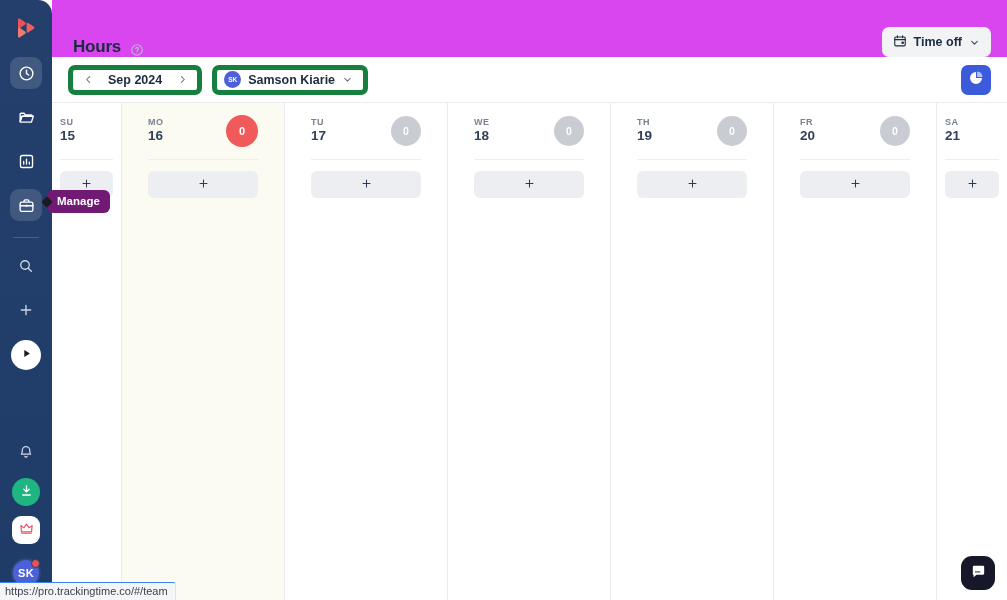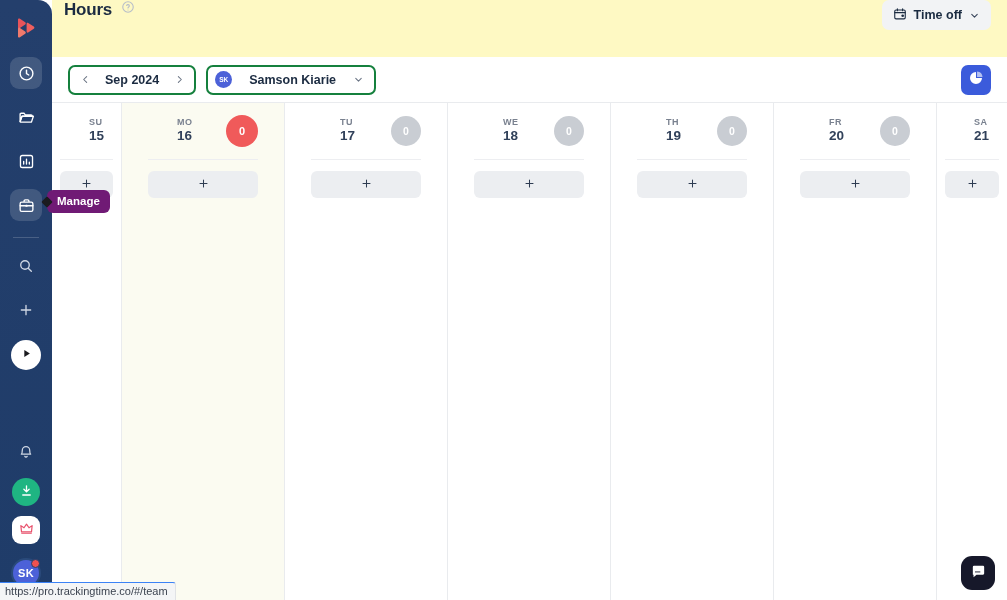--- a/index.html
+++ b/index.html
@@ -60,51 +60,51 @@
     position: absolute; top: -1px; right: -1px;
     width: 9px; height: 9px; border-radius: 50%;
     background: #f0514f; border: 1.5px solid #22406e;
   }
 
   
   .main { flex: 1 1 auto; display:flex; flex-direction: column; background:#fff; min-width:0; }
 
   .topbar {
     height: 57px; flex: 0 0 57px;
-    display:flex; align-items:flex-start;
-    padding: 0 16px 0 12px;
-    background:#fef9c3;
+    display:flex; align-items:flex-end;
+    padding: 0 16px 0 21px;
+    background:#d946ef;
   }
   .page-title { font-size: 17px; font-weight: 700; color: #1b2b41; letter-spacing: -0.2px; }
   .help-icon { margin-left: 9px; color:#b7bec9; display:flex; align-items:center; }
   .topbar-spacer { flex:1 1 auto; }
   .timeoff-btn {
     height: 30px; display:flex; align-items:center; gap:7px;
     padding: 0 11px; border-radius: 7px;
     background: #f2f3f5; color: #1b2b41;
     font-size: 12.5px; font-weight: 600;
   }
 
   .subbar {
     height: 45px; flex: 0 0 45px;
     display:flex; align-items:center;
     padding: 0 16px 0 16px; gap: 10px;
   }
   .pill {
     height: 30px; display:flex; align-items:center;
-    border: 2px solid #15803d; border-radius: 7px;
+    border: 5px solid #15803d; border-radius: 7px;
     background:#fff; font-size:12.5px; color:#1b2b41; font-weight:600;
   }
   .date-pill { padding: 0 2px; }
   .arrow-btn {
     width: 26px; height: 28px; display:flex; align-items:center; justify-content:center;
     color:#6a7484;
   }
   .date-label { padding: 0 7px; font-size:12.5px; font-weight:600; color:#1b2b41; }
-  .user-pill { padding: 0 10px 0 7px; gap: 17px; }
+  .user-pill { padding: 0 10px 0 7px; gap: 7px; }
   .avatar-sm {
     width: 17px; height: 17px; border-radius:50%;
     background:#4c61d8; color:#fff;
     display:flex; align-items:center; justify-content:center;
     font-size: 6.5px; font-weight:700;
   }
   .chev { color:#6a7484; display:flex; align-items:center; }
   .subbar-spacer { flex:1 1 auto; }
   .week-pill { padding: 0 9px; gap:7px; }
   .chart-btn {
@@ -124,21 +124,20 @@
   }
   .day-col.weekend { flex: 0 0 70px; padding: 0 8px; }
   .day-col.weekday { flex: 1 1 0; }
   .day-col.today { background: #fbfbf1; }
   .day-col:last-child { border-right: none; }
 
   .day-head {
     height: 56px; flex: 0 0 56px;
     display:flex; align-items:center;
     position: relative;
-    margin-left: 29px;
   }
   .day-head .dlabels { display:flex; flex-direction:column; justify-content:center; }
   .dow { font-size: 9px; font-weight: 700; color:#7c8characters; color:#79818f; letter-spacing:.6px; line-height:1.25; }
   .dnum { font-size: 13.5px; font-weight: 600; color:#31415a; line-height:1.25; }
   .hours-badge {
     position:absolute; right: 0px; top: 50%; transform: translateY(-50%);
     width: 30px; height: 30px; border-radius: 50%;
     background: #c9cdd3; color:#ffffff;
     display:flex; align-items:center; justify-content:center;
     font-size: 10.5px; font-weight: 600;

